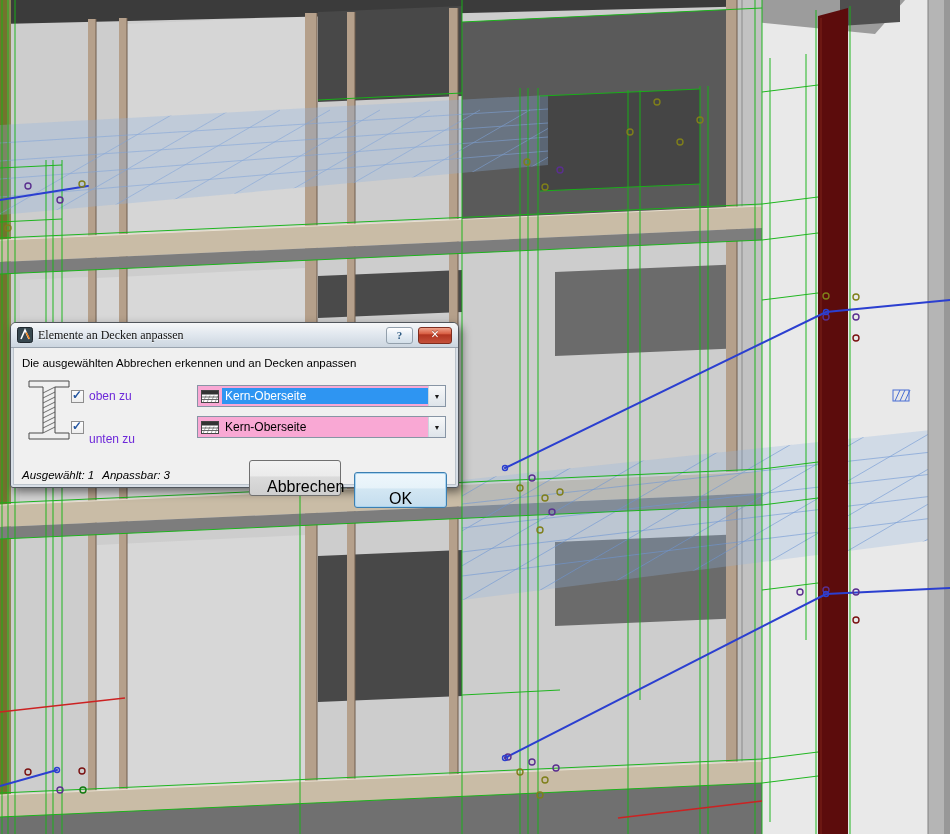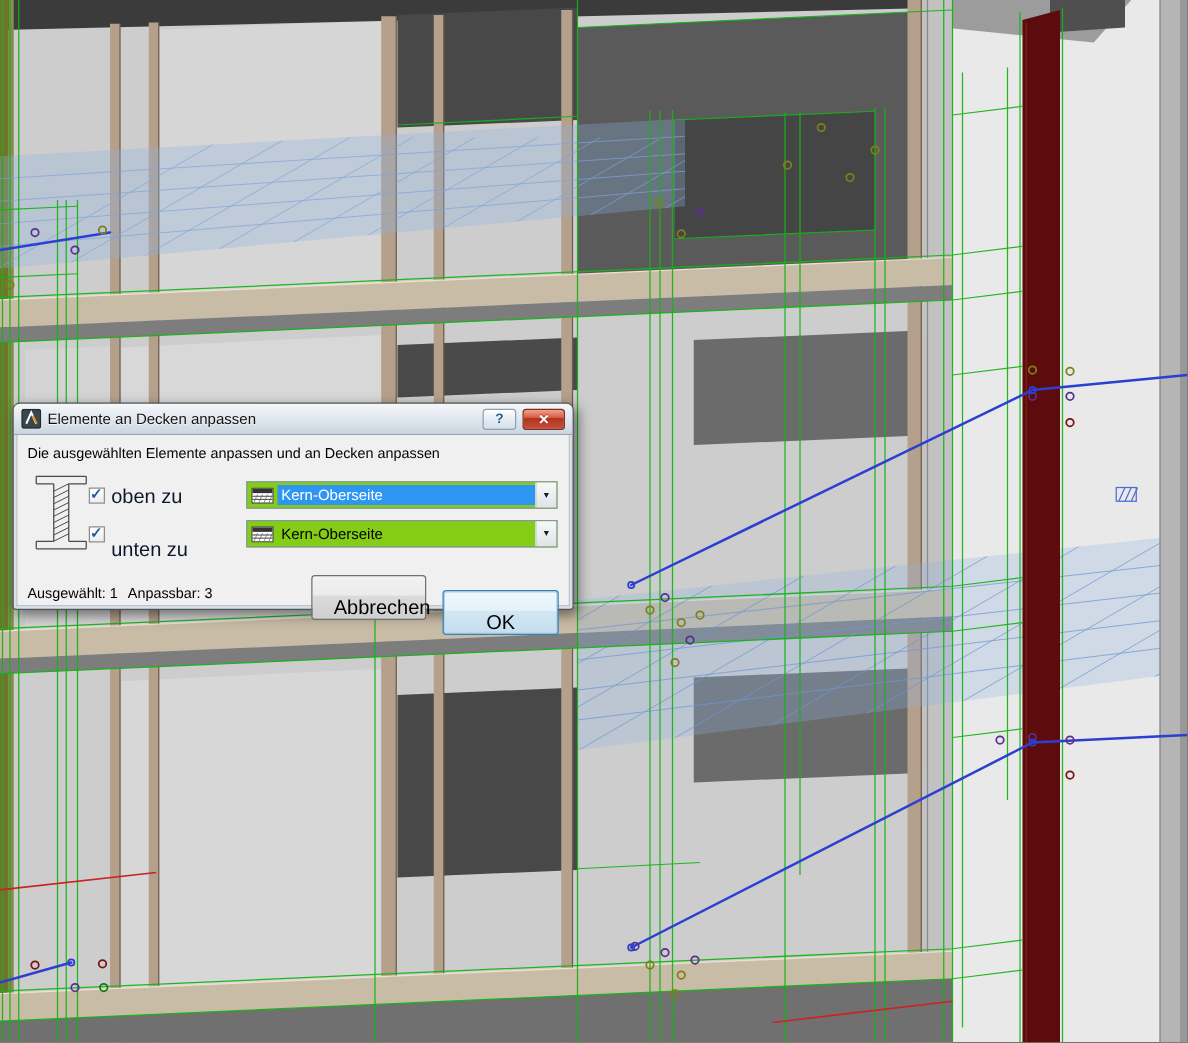--- a/index.html
+++ b/index.html
@@ -6,52 +6,52 @@
   .stage{position:relative;width:950px;height:834px;overflow:hidden;background:#e9e9e9;
          font-family:"Liberation Sans",sans-serif;}
   .scene{position:absolute;left:0;top:0;width:950px;height:834px;display:block;}
 
   
   .dialog{position:absolute;left:10px;top:322px;width:447px;height:164px;
           background:#d8dfe7;border:1px solid #50555b;border-radius:6px 6px 3px 3px;
           box-shadow:3px 4px 10px rgba(0,0,0,.5);z-index:10;}
   .titlebar{height:24px;display:flex;align-items:center;gap:5px;padding:0 6px;
             border-radius:5px 5px 0 0;border-bottom:1px solid #9aa4af;
-            background:linear-gradient(#f6f7f8,#e2e8ef 45%,#ccd6e0);}
+            background:linear-gradient(#f6f7f8,#e2e8ef 45%,#ccd6e0);font-family:Liberation Serif, serif;}
   .titlebar .title{flex:1;font-size:12px;color:#101010;white-space:nowrap;overflow:hidden;
                    text-shadow:0 1px 0 rgba(255,255,255,.8);}
   .tb-btn{height:17px;border-radius:3px;display:flex;align-items:center;justify-content:center;
           font-size:11px;cursor:default;box-sizing:border-box;}
   .tb-help{width:27px;border:1px solid #93a0ac;background:linear-gradient(#ffffff,#e7eef5 45%,#d3dfe9);
            color:#2d5a82;font-weight:bold;}
   .tb-close{width:34px;border:1px solid #7e2d1f;background:linear-gradient(#efa28b,#d85c41 40%,#b13420 45%,#c4503a);
             color:#fff;font-weight:bold;font-size:14px;line-height:14px;text-shadow:0 -1px 0 rgba(0,0,0,.35);}
   .dlg-body{position:relative;height:136px;margin:0 2px 2px 2px;background:#f0f0f0;
             border:1px solid #bcc4cc;border-top:none;}
   .desc{position:absolute;left:8px;top:9px;font-size:11.5px;color:#000;}
   .ibeam{position:absolute;left:14px;top:30px;}
   .checkbox{position:absolute;width:13px;height:13px;background:linear-gradient(#fefefe,#ededed);
             border:1px solid #8e8e8e;box-sizing:border-box;}
   .checkbox .tick{display:none;position:absolute;left:0;top:-3px;font-size:12px;font-weight:bold;color:#2456a0;}
   .checkbox.checked .tick{display:block;}
   .cb1{left:57px;top:42px;} .cb2{left:57px;top:73px;}
-  .cb-label{position:absolute;font-size:16px;color:#0f172a;}
+  .cb-label{position:absolute;font-size:12px;color:#6d28d9;}
   .lb1{left:75px;top:41px;} .lb2{left:75px;top:84px;}
-  .combo{position:absolute;left:183px;width:249px;height:22px;background:#84cc16;
+  .combo{position:absolute;left:183px;width:249px;height:22px;background:#f9a8d4;
          border:1px solid #8795a5;box-sizing:border-box;display:flex;align-items:center;}
   .combo1{top:37px;} .combo2{top:68px;}
   .combo-icon{width:24px;display:flex;justify-content:center;flex:0 0 24px;}
   .combo-text{flex:1;font-size:12px;height:16px;line-height:16px;padding:0 3px;color:#000;
               white-space:nowrap;overflow:hidden;}
   .combo-text.hl{background:#2e95f2;color:#fff;}
   .combo-arrow{flex:0 0 16px;height:20px;display:flex;align-items:center;justify-content:center;
                border-left:1px solid #ccd5de;background:linear-gradient(#f7f8f9,#dee4ea);
                font-size:7px;color:#1a1a1a;}
   .statusline{position:absolute;left:8px;top:121px;font-size:11.5px;color:#000;}
-  .statusline span{margin-right:8px;}
+  .statusline span{margin-right:8px;font-style:italic;}
   .win-btn{position:absolute;height:22px;border:1px solid #707070;border-radius:3px;
            background:linear-gradient(#f2f2f2,#ebebeb 45%,#dbdbdb 46%,#cfcfcf);
            font-family:"Liberation Sans",sans-serif;font-size:16px;color:#000;padding:17px;}
   .btn-cancel{left:235px;top:112px;width:92px;}
   .btn-ok{left:340px;top:124px;width:93px;border-color:#3c7fb1;
           box-shadow:0 0 0 1px #a9d4f0 inset;
           background:linear-gradient(#eef7fc,#e6f2f9 45%,#d3e7f3 46%,#c4ddee);}
 </style>
 </head>
 <body>
@@ -226,21 +226,21 @@
       </span>
       <span class="title">Elemente an Decken anpassen</span>
       <span class="tb-btn tb-help">
           <span>?</span>
         </span>
       <span class="tb-btn tb-close">
           <span>×</span>
         </span>
     </div>
     <div class="dlg-body">
-      <div class="desc">Die ausgewählten Elemente anpassen und an Decken anpassen</div>
+      <div class="desc">Die ausgewählten Abbrechen erkennen und an Decken anpassen</div>
 
       <div class="ibeam">
         <svg width="42" height="64" viewBox="0 0 42 64">
           <g stroke="#4a4a4a" fill="none">
             <path d="M1 3H41 M1 3V9 M41 3V9 M1 9H15 M27 9H41 M15 9V55 M27 9V55 M1 55H15 M27 55H41 M1 55V61 M41 55V61 M1 61H41"></path>
             <path d="M15 15L27 9 M15 20L27 14 M15 25L27 19 M15 30L27 24 M15 35L27 29 M15 40L27 34 M15 45L27 39 M15 50L27 44 M15 55L27 49" stroke-width="0.8"></path>
           </g>
         </svg>
       </div>
 

